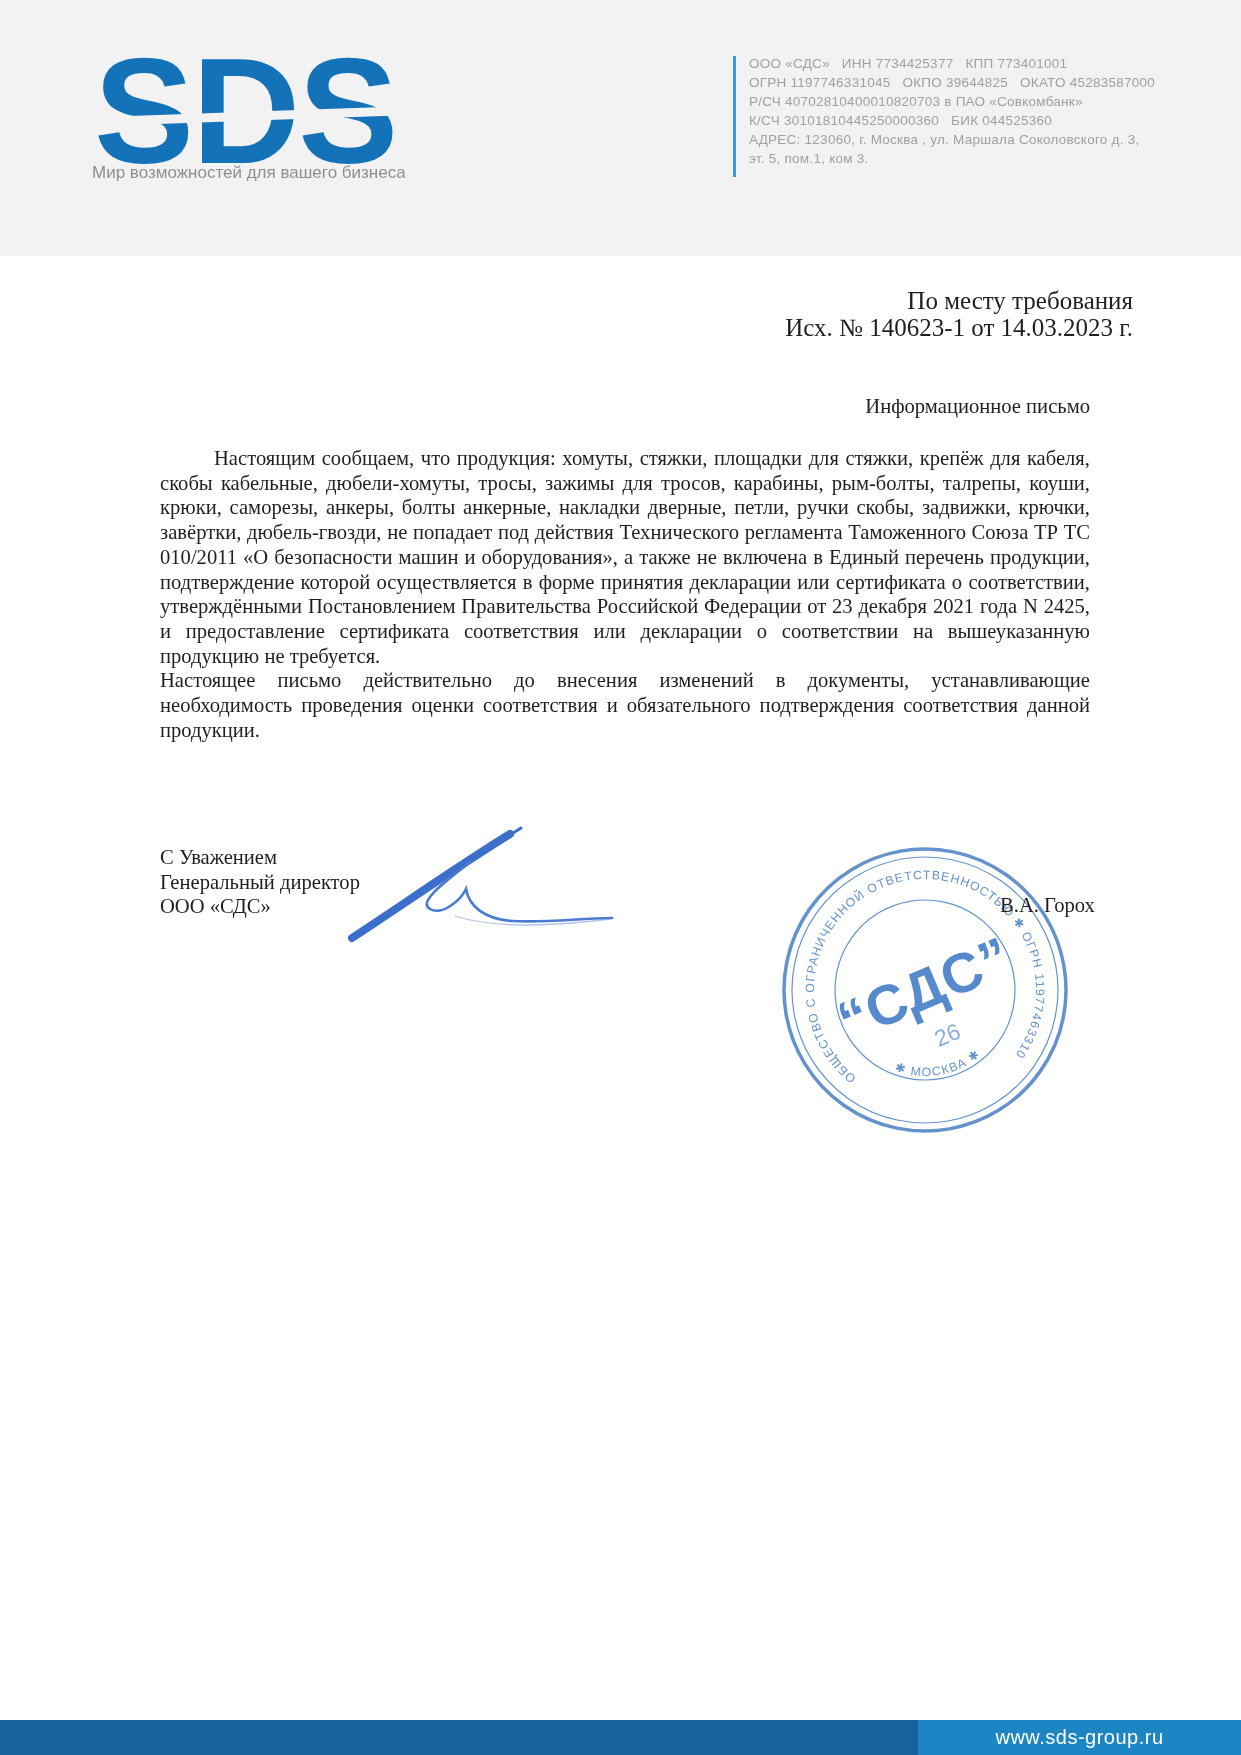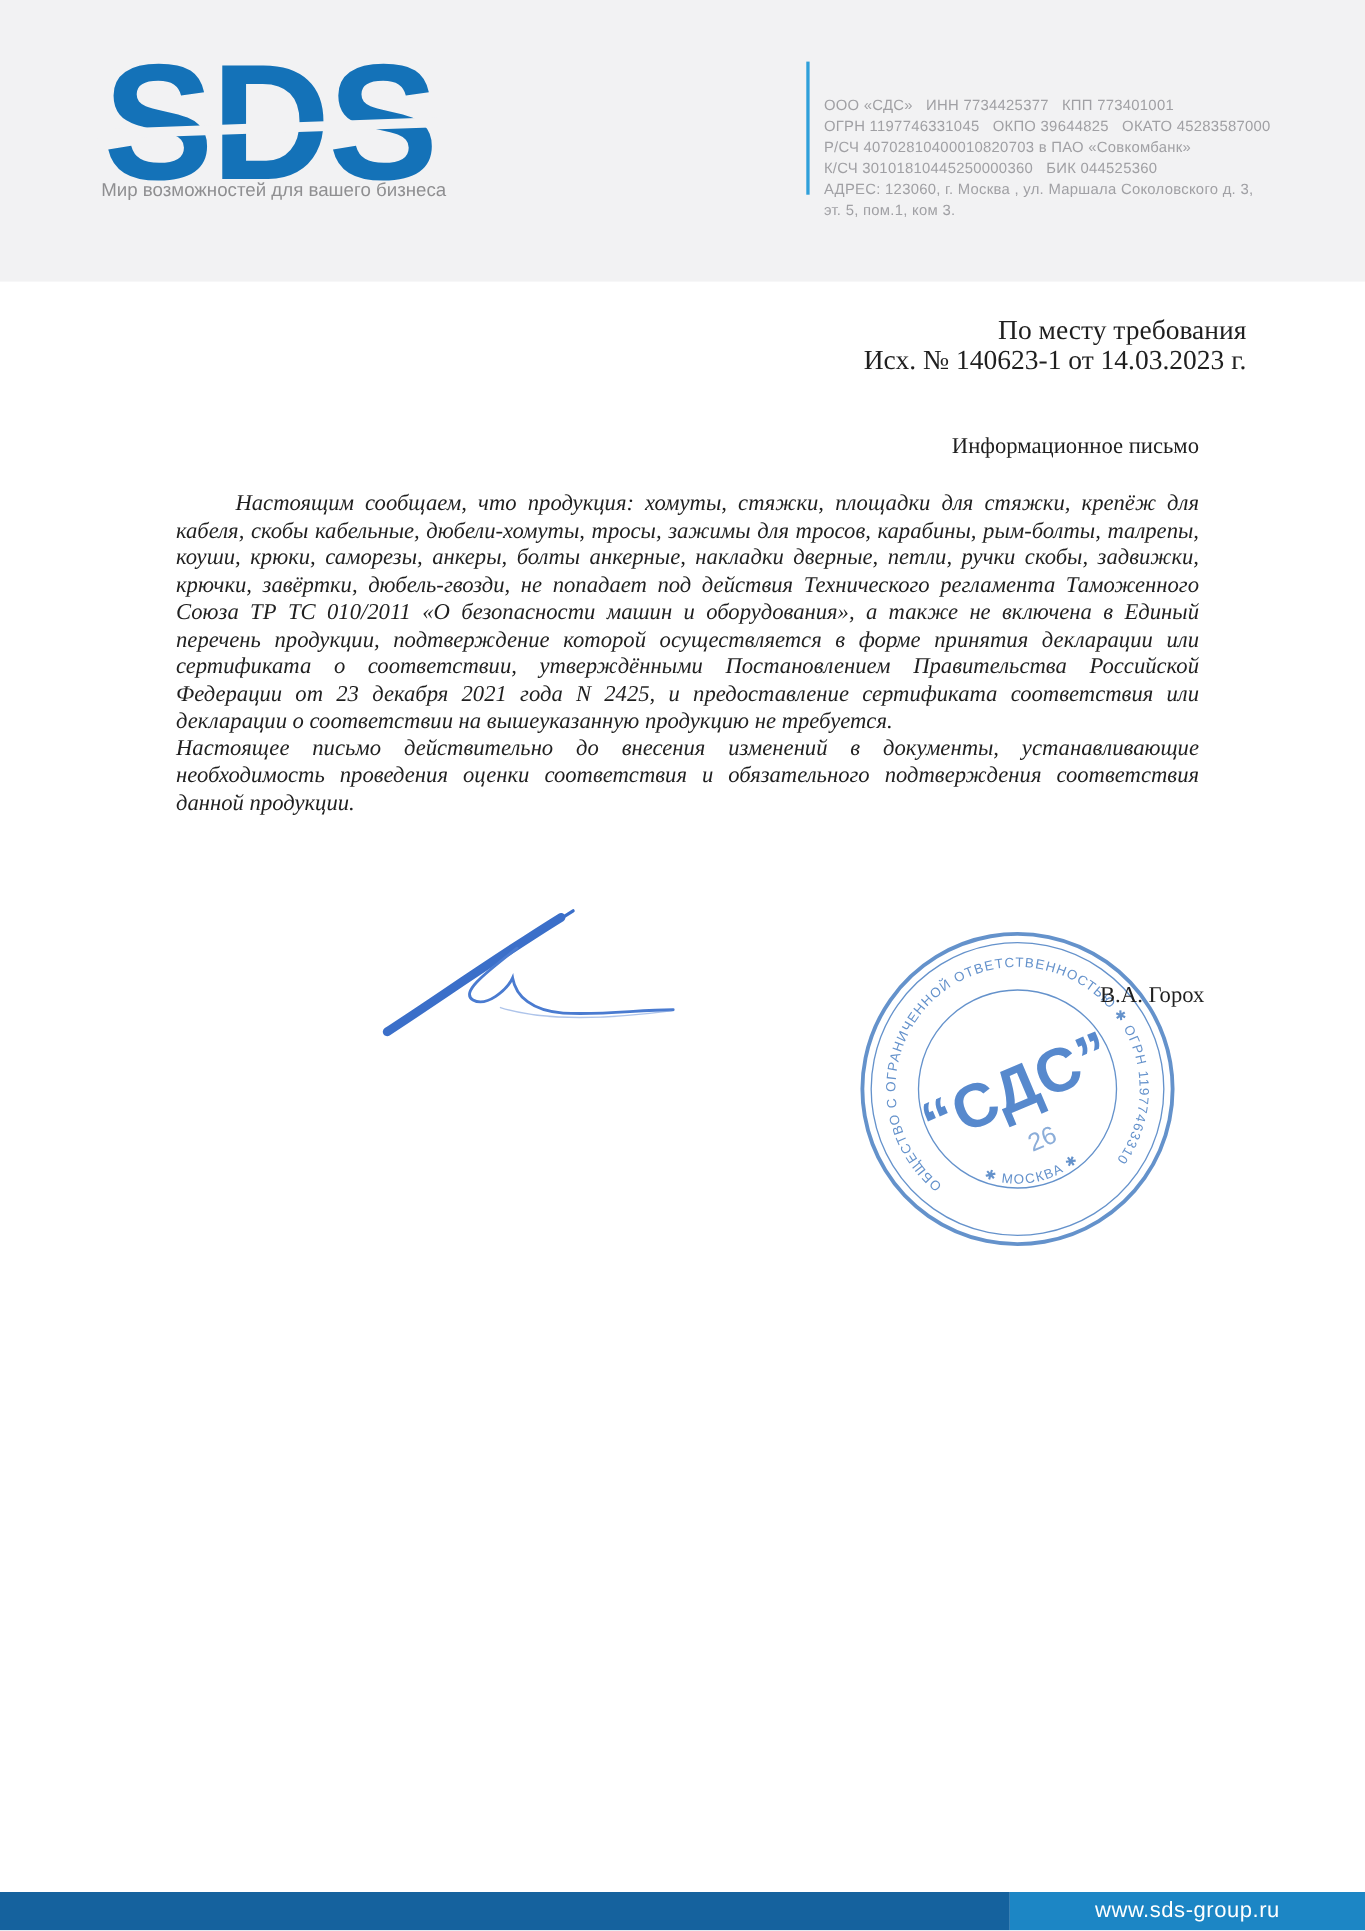--- a/index.html
+++ b/index.html
@@ -17,21 +17,21 @@
   .header-divider{position:absolute;left:733px;top:56px;width:3px;height:121px;background:#2fa0da;}
   .company-details{position:absolute;left:749px;top:55px;font-family:"Liberation Sans",sans-serif;
                    font-size:13.5px;line-height:18.9px;color:#a0a0a4;letter-spacing:.25px;}
   .detail-line{white-space:pre;}
 
   
   .recipient-block{position:absolute;right:108px;top:287px;text-align:right;
                    font-size:25px;line-height:27px;}
   .letter-title{position:absolute;left:160px;top:395px;width:930px;text-align:right;font-size:20.6px;}
   .letter-body{position:absolute;left:160px;top:446px;width:930px;font-size:20.6px;
-               line-height:24.7px;text-align:justify;font-style:italic;}
+               line-height:24.7px;text-align:justify;}
   .letter-body p{margin:0;}
   .letter-body p.indent{text-indent:54px;}
   .closing{position:absolute;left:160px;top:845px;font-size:20.6px;line-height:24.6px;}
   .signer-name{position:absolute;left:1000px;top:894px;font-size:20.6px;z-index:5;}
 
   
   .signature-svg{position:absolute;left:330px;top:815px;z-index:3;}
   .stamp-svg{position:absolute;left:770px;top:835px;z-index:2;}
 
   
@@ -43,41 +43,46 @@
 </head>
 <body>
 
 <div class="page">
 
   <div class="header-band" style="background: rgb(242, 242, 243);">
     <div class="logo-text" style="color: rgb(20, 114, 184);">SDS</div>
     <div class="logo-stripe"></div>
     <div class="tagline" style="color: rgb(143, 143, 145);">Мир возможностей для вашего бизнеса</div>
     <div class="header-divider" style="background: rgb(47, 160, 218);"></div>
-    <div class="company-details" style="color: rgb(160, 160, 164); margin-top: 32px;">
+    <div class="company-details" style="color: rgb(160, 160, 164);">
       <div class="detail-line">ООО «СДС»   ИНН 7734425377   КПП 773401001</div>
       <div class="detail-line">ОГРН 1197746331045   ОКПО 39644825   ОКАТО 45283587000</div>
       <div class="detail-line">Р/СЧ 40702810400010820703 в ПАО «Совкомбанк»</div>
       <div class="detail-line">К/СЧ 30101810445250000360   БИК 044525360</div>
       <div class="detail-line">АДРЕС: 123060, г. Москва , ул. Маршала Соколовского д. 3,</div>
       <div class="detail-line">эт. 5, пом.1, ком 3.</div>
     </div>
   </div>
 
   <div class="recipient-block">
     <div>По месту требования</div>
     <div>Исх. № 140623-1 от 14.03.2023 г.</div>
   </div>
 
   <div class="letter-title">Информационное письмо</div>
   <div class="letter-body">
     <p class="indent">Настоящим сообщаем, что продукция: хомуты, стяжки, площадки для стяжки, крепёж для кабеля, скобы кабельные, дюбели-хомуты, тросы, зажимы для тросов, карабины, рым-болты, талрепы, коуши, крюки, саморезы, анкеры, болты анкерные, накладки дверные, петли, ручки скобы, задвижки, крючки, завёртки, дюбель-гвозди, не попадает под действия Технического регламента Таможенного Союза ТР ТС 010/2011 «О безопасности машин и оборудования», а также не включена в Единый перечень продукции, подтверждение которой осуществляется в форме принятия декларации или сертификата о соответствии, утверждёнными Постановлением Правительства Российской Федерации от 23 декабря 2021 года N 2425, и предоставление сертификата соответствия или декларации о соответствии на вышеуказанную продукцию не требуется.</p>
     <p>Настоящее письмо действительно до внесения изменений в документы, устанавливающие необходимость проведения оценки соответствия и обязательного подтверждения соответствия данной продукции.</p>
   </div>
 
+  <div class="closing">
+    <div>С Уважением</div>
+    <div>Генеральный директор</div>
+    <div>ООО «СДС»</div>
+  </div>
   <div class="signer-name">В.А. Горох</div>
 
   <svg class="signature-svg" width="300" height="130" viewBox="330 815 300 130">
     <g fill="none" stroke="#3b6fc9" stroke-linecap="round">
       <path d="M352,938 C395,910 455,868 510,834" stroke-width="8"></path>
       <path d="M495,845 C505,838 513,833 521,828" stroke-width="3"></path>
       <path d="M470,862 C442,884 418,902 430,909 C442,916 461,900 466,889 C469,906 484,919 512,921 C548,923 580,918 612,918" stroke-width="2.6" stroke="#4a7bd0"></path>
       <path d="M455,916 C495,929 555,926 610,919" stroke-width="1.3" opacity="0.55" stroke="#6b93d8"></path>
     </g>
   </svg>

